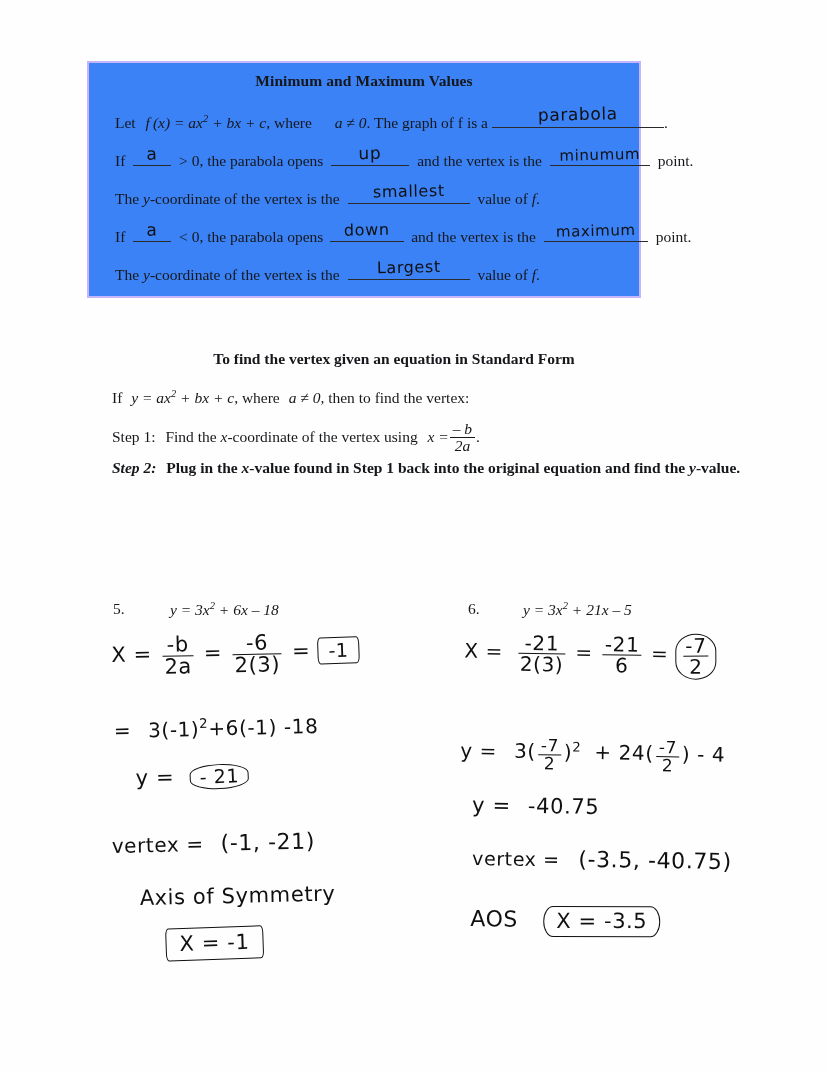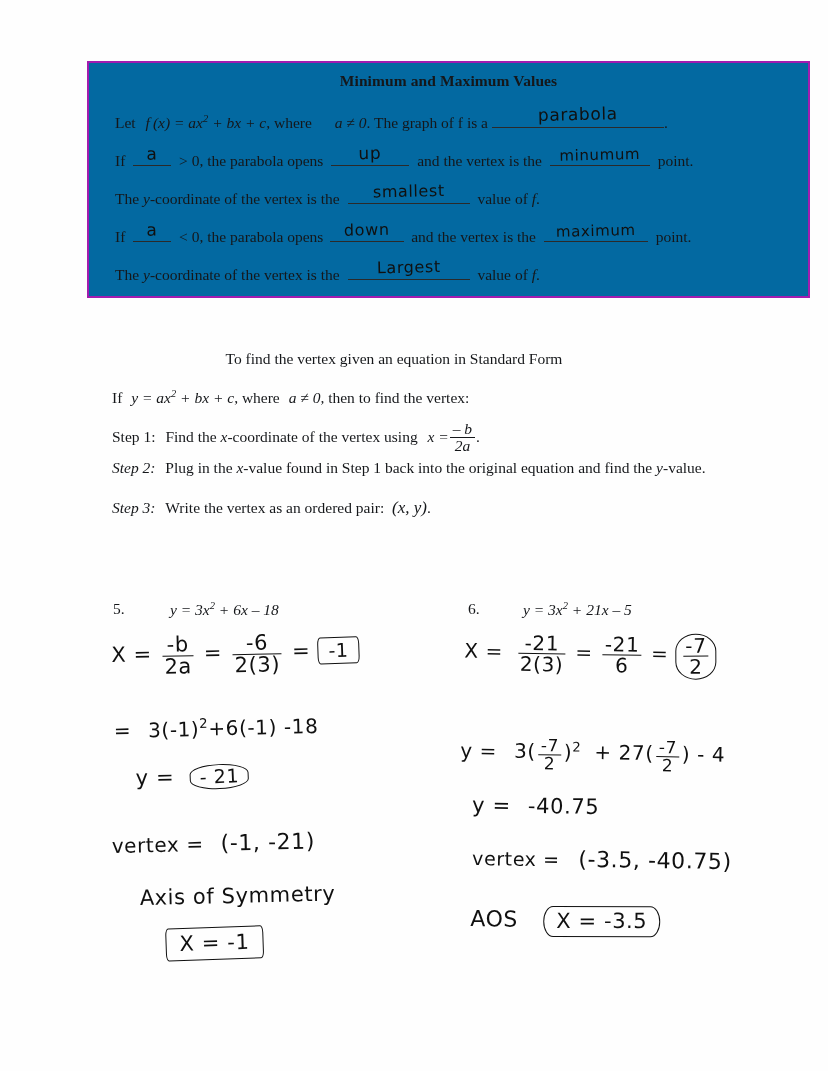--- a/index.html
+++ b/index.html
@@ -25,25 +25,25 @@
 
   
   .pr { font-family: "Liberation Serif", serif; color: #15171a; }
   .math { font-style: italic; }
 
   
   .def-box {
     position: absolute;
     left: 87px;
     top: 61px;
-    width: 723px;
+    width: 554px;
     height: 237px;
-    border: 2px solid #a21caf;
+    border: 2px solid #c4b5fd;
     box-sizing: border-box;
-    background: #0369a1;
+    background: #3b82f6;
   }
   .def-title {
     position: absolute;
     left: 0;
     top: 9px;
     width: 100%;
     text-align: center;
     font-weight: bold;
     font-size: 15.5px;
     letter-spacing: .1px;
@@ -86,33 +86,33 @@
     white-space: nowrap;
   }
   .hw-sl { transform: rotate(-1.3deg); transform-origin: left bottom; }
   .hw-sr { transform: rotate(0.9deg); transform-origin: left bottom; }
 
   
   .sec-title {
     position: absolute;
     left: 0; width: 788px;
     text-align: center;
-    font-weight: normal;
+    font-weight: bold;
     font-size: 15.5px;
     top: 350px;
   }
   .body-line {
     position: absolute;
     left: 112px;
     font-size: 15.5px;
     white-space: nowrap;
   }
   .p1 { top: 388px; }
   .p2 { top: 421px; }
-  .p3 { top: 459px; }
+  .p3 { top: 459px; font-weight: bold; }
   .p4 { top: 498px; }
   .p5 { top: 558px; font-style: italic; }
 
   
   .frac {
     display: inline-block;
     vertical-align: -0.55em;
     text-align: center;
     font-style: italic;
     line-height: 1.02;
@@ -262,25 +262,20 @@
     <span style="">Step 1:</span>
     <span style="margin-left:6px">Find the <span class="math">x</span>-coordinate of the vertex using</span>
     <span class="math" style="margin-left:6px">x =</span><span class="frac"><span class="num">– b</span><span class="den">2a</span></span><span>.</span>
   </div>
 
   <div class="body-line pr p3">
     <span style="font-style:italic">Step 2:</span>
     <span style="margin-left:6px">Plug in the <span class="math">x</span>-value found in Step 1 back into the original equation and find the <span class="math">y</span>-value.</span>
   </div>
 
-  <div class="body-line pr p4">
-    <span style="font-style:italic">Step 3:</span>
-    <span style="margin-left:6px">Write the vertex as an ordered pair:</span>
-    <span class="math" style="margin-left:4px;font-size:17px">(x, y)</span><span>.</span>
-  </div>
 
 
   <div class="prob-num pr" id="p5num">5.</div>
   <div class="prob-eq pr math" id="p5eq">
     <span>y = 3x</span><sup class="exp">2</sup><span> + 6x – 18</span>
   </div>
 
   <div class="work hw hw-sl" style="left:112px; top:636px; font-size:21px;">
     <span>X =</span>
     <span class="hfrac">
@@ -338,21 +333,21 @@
       <span class="hfrac" style="margin:0">
         <span class="n">-7</span>
         <span class="d">2</span>
       </span>
     </span>
   </div>
 
   <div class="work hw hw-sr" style="left:460px; top:736px; font-size:20px;">
     <span>y =</span>
     <span style="margin-left:10px">3(</span><span class="hfrac" style="font-size:.85em"><span class="n">-7</span><span class="d">2</span></span><span>)</span><sup class="hsup">2</sup>
-    <span style="margin-left:6px">+ 27(</span><span class="hfrac" style="font-size:.85em"><span class="n">-7</span><span class="d">2</span></span><span>) - 4</span>
+    <span style="margin-left:6px">+ 24(</span><span class="hfrac" style="font-size:.85em"><span class="n">-7</span><span class="d">2</span></span><span>) - 4</span>
   </div>
 
   <div class="work hw hw-sr" style="left:472px; top:793px; font-size:21px;">
     <span>y =</span>
     <span style="margin-left:10px">-40.75</span>
   </div>
 
   <div class="work hw hw-sr" style="left:472px; top:845px; font-size:19px;">
     <span>vertex =</span>
     <span style="margin-left:12px;font-size:22px">(-3.5, -40.75)</span>

